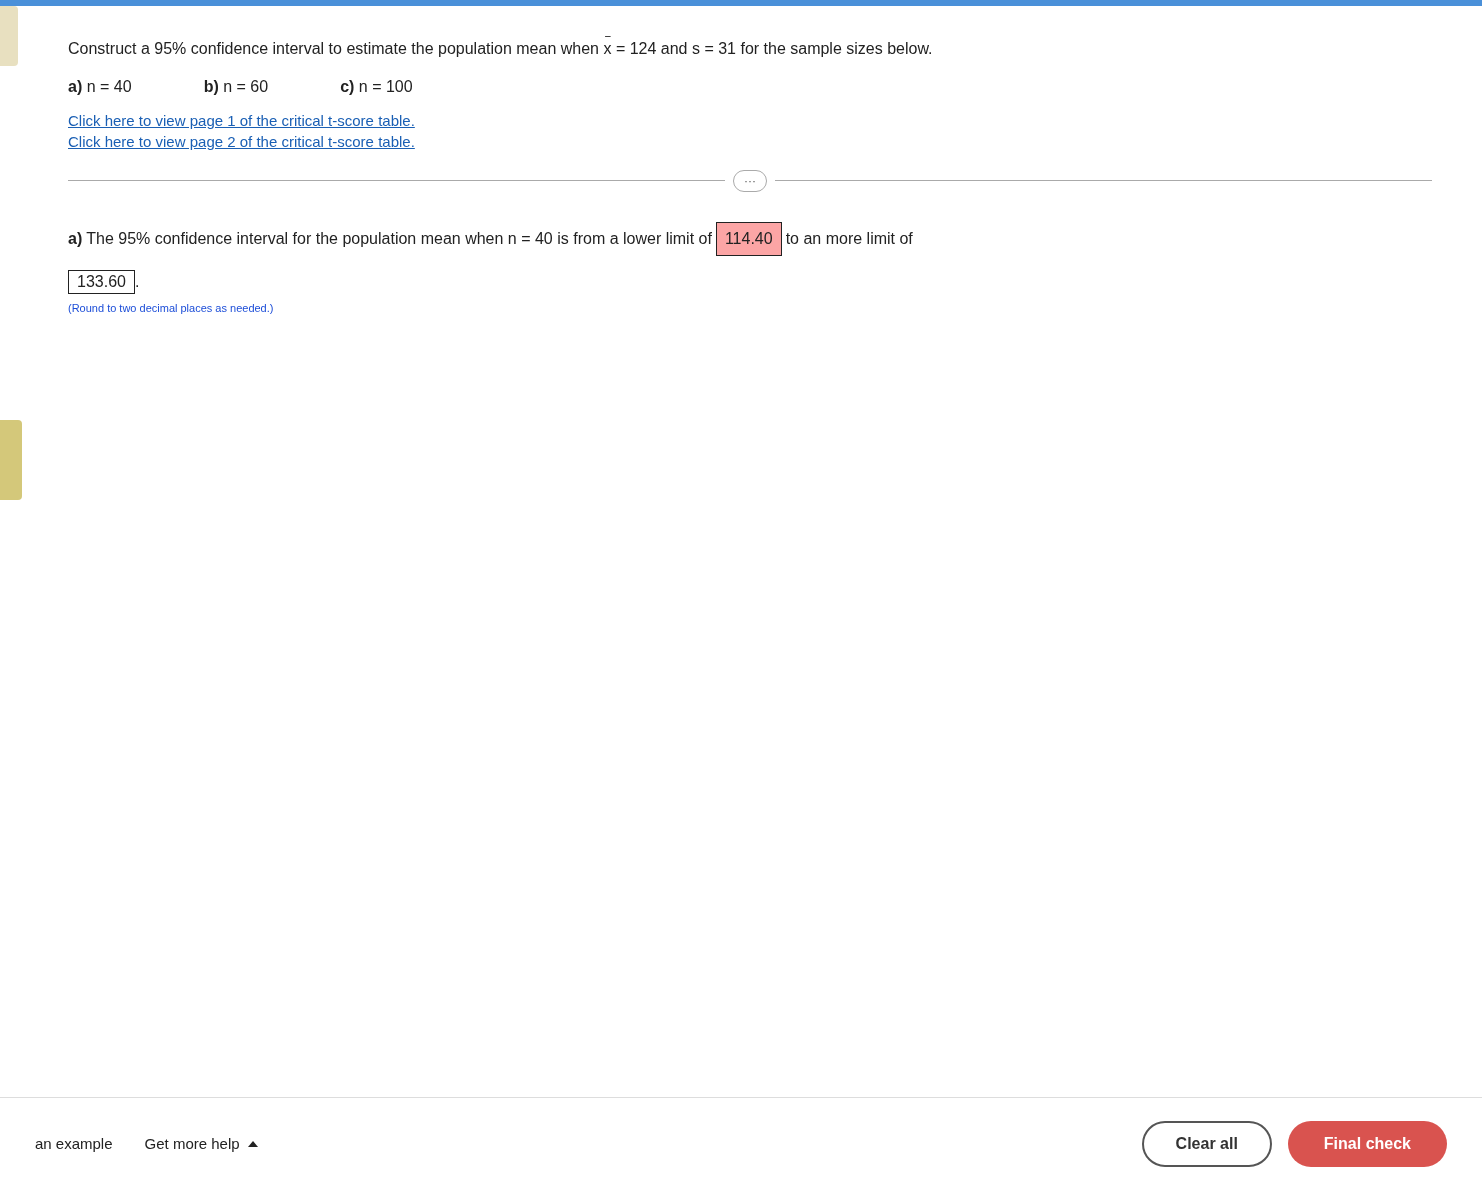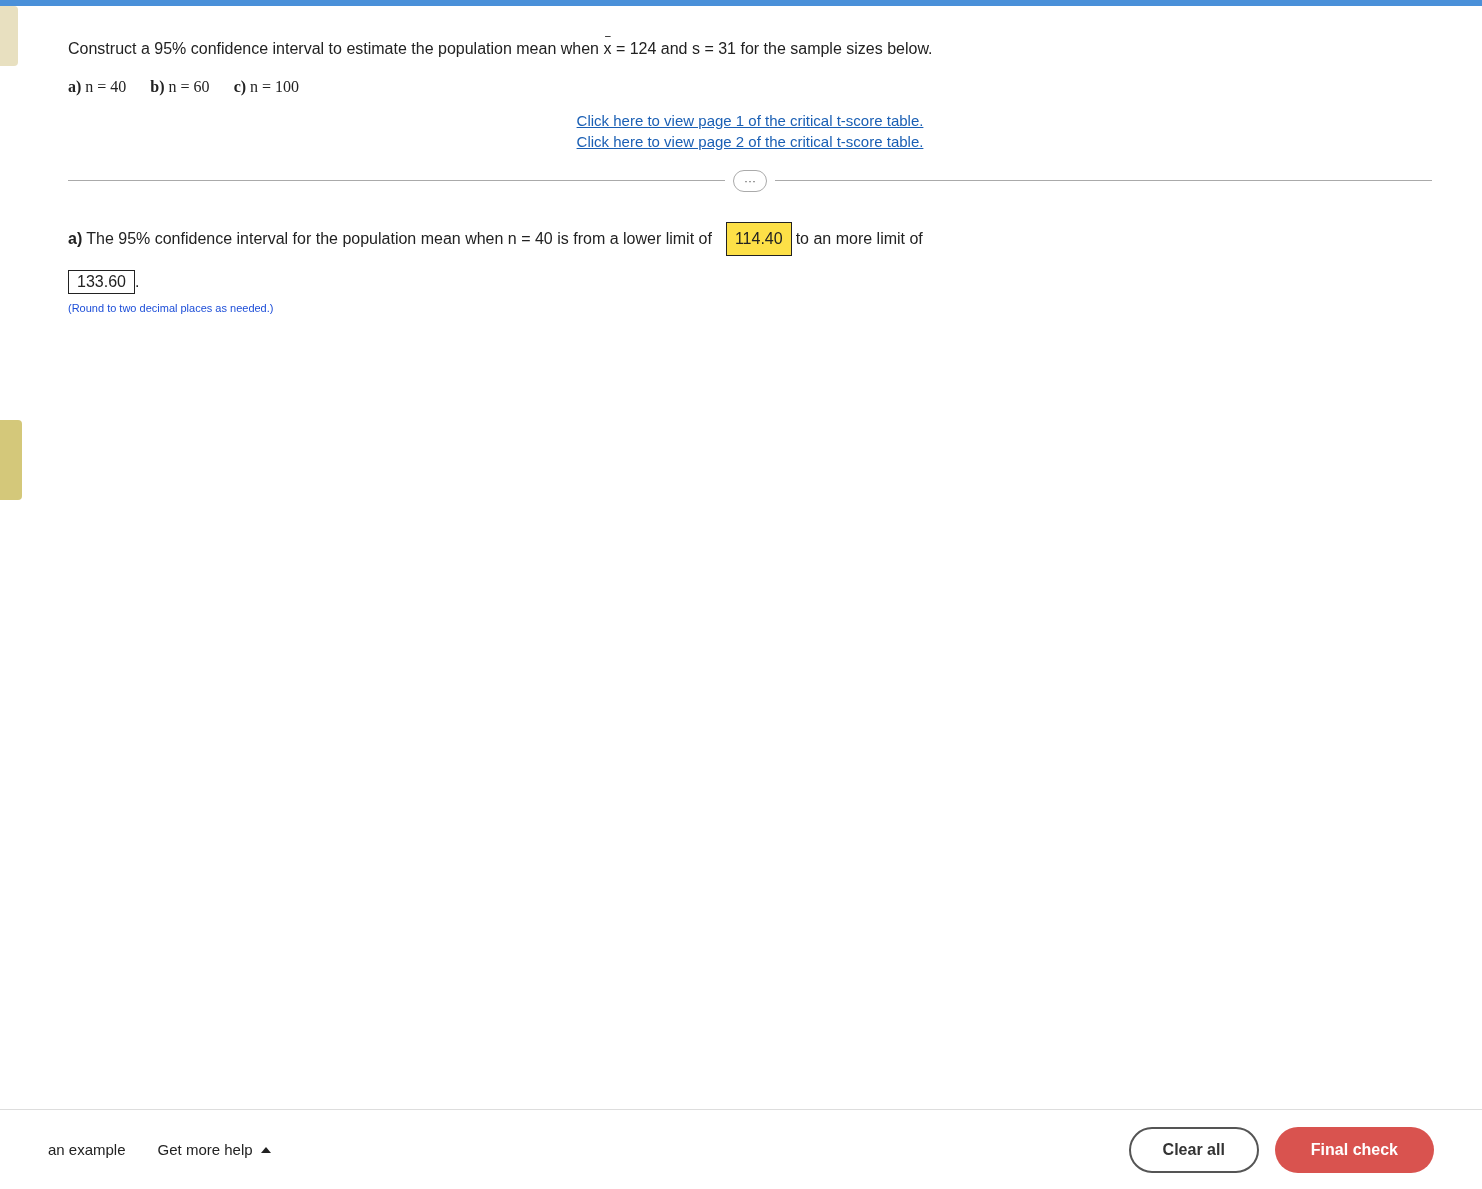--- a/index.html
+++ b/index.html
@@ -56,31 +56,29 @@
       position: absolute;
       top: -4px;
       left: 2px;
       font-size: 14px;
     }
 
     .sample-sizes {
       font-size: 16px;
       margin-bottom: 16px;
       display: flex;
-      gap: 24px;
-      font-family: Liberation Serif, serif;
+      gap: 72px;
     }
 
     .sample-sizes span {
       font-size: 16px;
     }
 
     .links-section {
       margin-bottom: 20px;
-      text-align: center;
     }
 
     .links-section a {
       display: block;
       color: #1a5fb4;
       text-decoration: underline;
       font-size: 15px;
       margin-bottom: 4px;
       cursor: pointer;
     }
@@ -127,22 +125,21 @@
       font-weight: bold;
     }
 
     .answer-box {
       border: 1.5px solid #222;
       padding: 2px 8px;
       min-width: 60px;
       text-align: center;
       font-size: 16px;
       display: inline-block;
-      background: #fde047;
-      margin-left: 10px;
+      background: #fca5a5;
     }
 
     .answer-box-standalone {
       border: 1.5px solid #222;
       padding: 2px 8px;
       min-width: 60px;
       text-align: center;
       font-size: 16px;
       display: inline-block;
       background: #fff;
@@ -154,26 +151,26 @@
       color: #1d4ed8;
       font-size: 11px;
       margin-top: 4px;
     }
 
     .bottom-bar {
       position: absolute;
       bottom: 0;
       left: 0;
       right: 0;
-      height: 80px;
+      height: 92px;
       background: #fff;
       border-top: 1px solid #ddd;
       display: flex;
       align-items: center;
-      padding: 0 48px;
+      padding: 0 35px;
     }
 
     .bottom-left {
       display: flex;
       align-items: center;
       gap: 32px;
     }
 
     .example-link {
       font-size: 15px;

